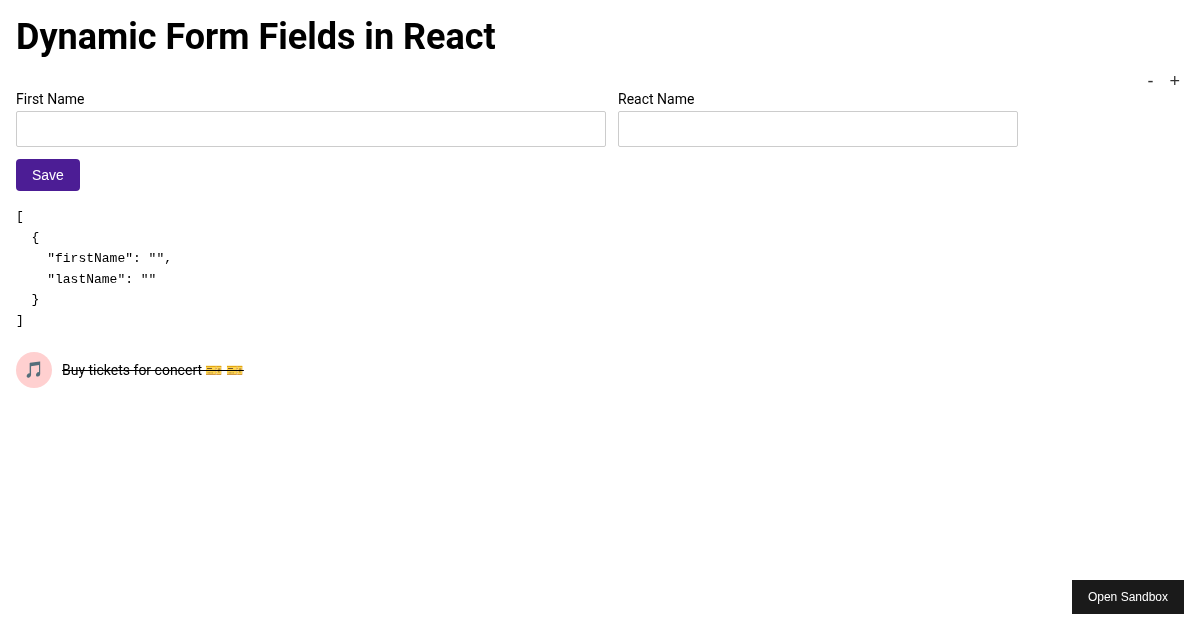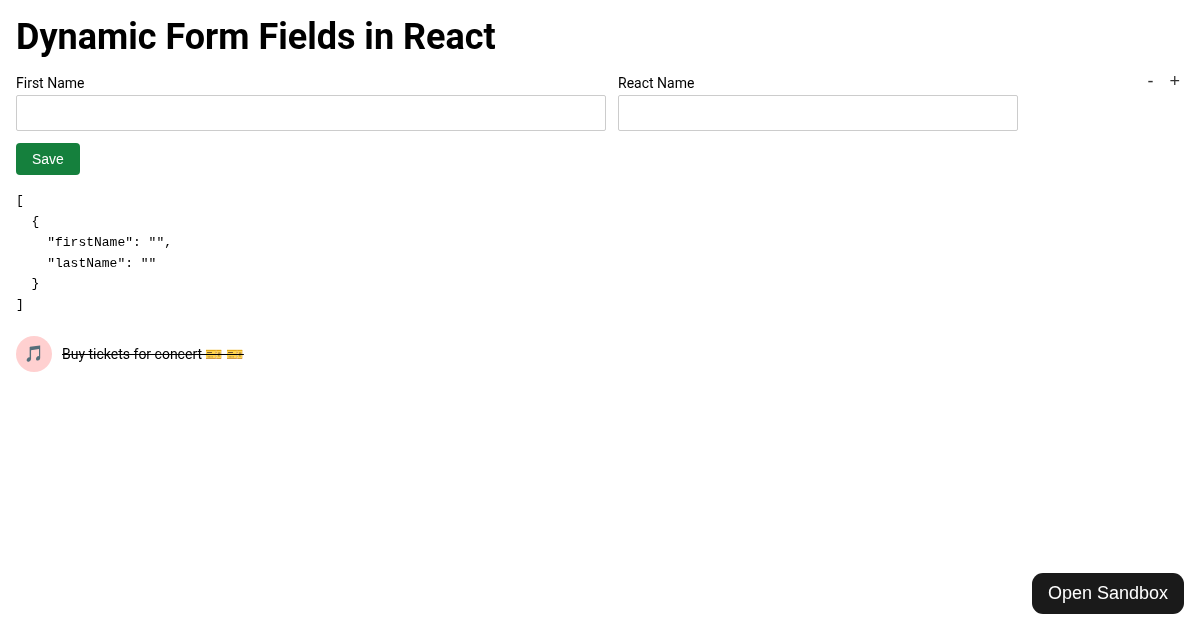--- a/index.html
+++ b/index.html
@@ -18,21 +18,21 @@
     }
 
     .main-content {
       padding: 16px 16px 0 16px;
     }
 
     .page-title {
       font-size: 36px;
       font-weight: 700;
       color: #000000;
-      margin-bottom: 16px;
+      margin-bottom: 32px;
       line-height: 1.2;
     }
 
     .form-row {
       display: flex;
       gap: 12px;
       align-items: flex-start;
       margin-bottom: 12px;
     }
 
@@ -80,21 +80,21 @@
       background: none;
       border: none;
       font-size: 18px;
       cursor: pointer;
       color: #333;
       padding: 0 4px;
       line-height: 1;
     }
 
     .save-button {
-      background-color: #15803d;
+      background-color: #4c1d95;
       color: #ffffff;
       border: none;
       border-radius: 4px;
       padding: 8px 16px;
       font-size: 14px;
       cursor: pointer;
       margin-bottom: 16px;
     }
 
     .code-output {
@@ -132,23 +132,23 @@
       text-align: right;
     }
 
     .open-sandbox-btn {
       position: fixed;
       bottom: 16px;
       right: 16px;
       background-color: #1a1a1a;
       color: #ffffff;
       border: none;
-      border-radius: 11px;
+      border-radius: 0;
       padding: 10px 16px;
-      font-size: 18px;
+      font-size: 12px;
       cursor: pointer;
     }
   </style>
 </head>
 <body>
 
 <div class="main-content">
 
   <h1 class="page-title">Dynamic Form Fields in React</h1>
 

